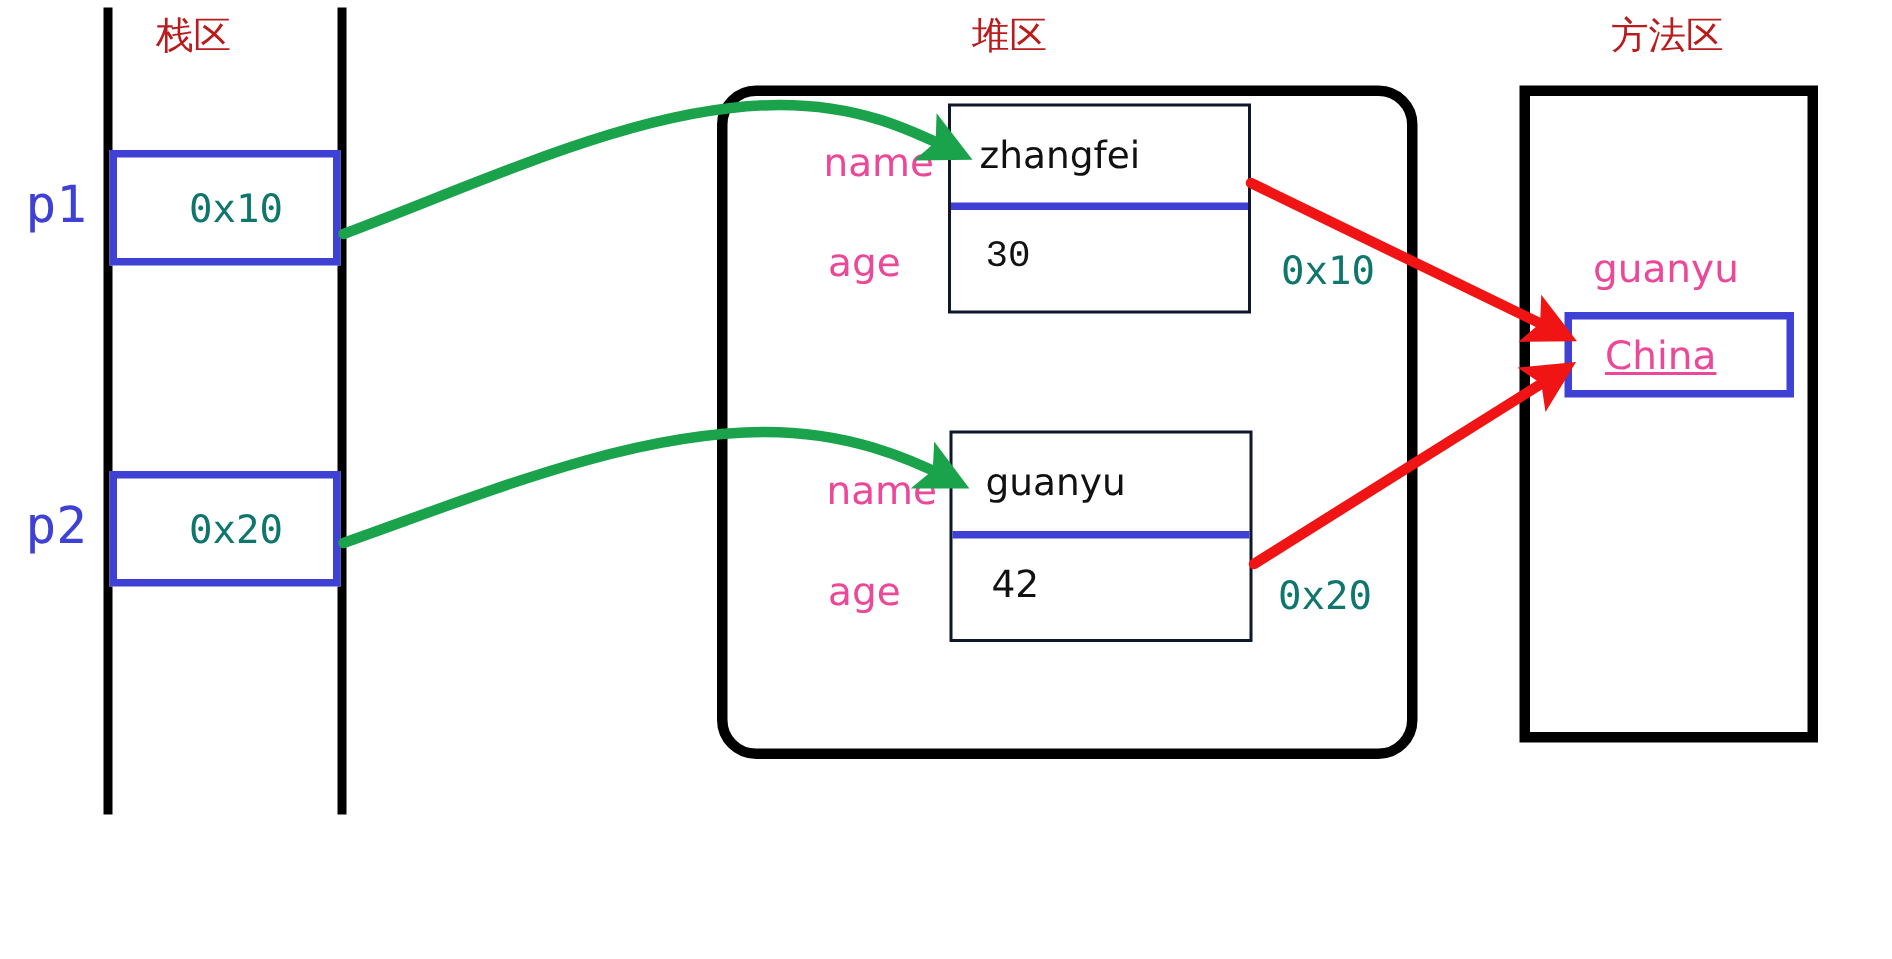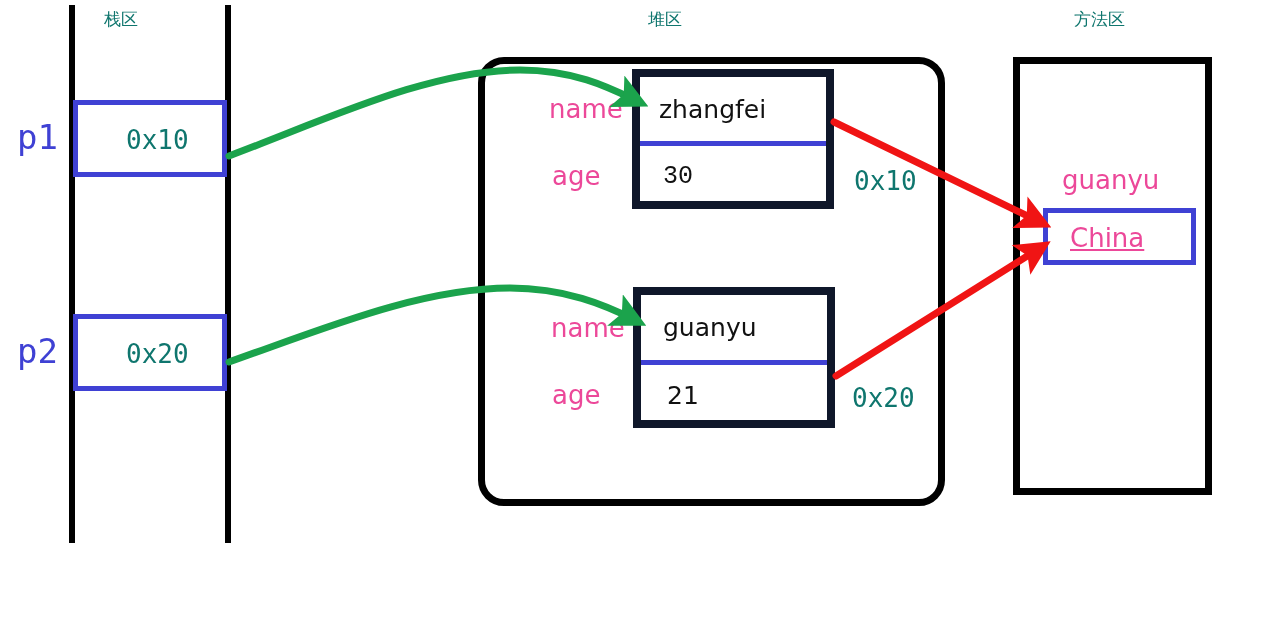--- a/index.html
+++ b/index.html
@@ -14,41 +14,41 @@
     position: relative;
     width: 1261px;
     height: 639px;
     background: #ffffff;
     overflow: hidden;
   }
   .abs { position: absolute; }
 
   
   .region-title {
-    color: #0f766e;
-    font-size: 17px;
+    color: #b91c1c;
+    font-size: 25px;
     font-family: "DejaVu Sans", "Liberation Sans", sans-serif;
     white-space: nowrap;
     line-height: 1;
   }
 
   
   .stack-rail {
     background: #000000;
     width: 6px;
   }
 
   
   .blue-box {
     border: 5px solid #3f41d4;
     background: #ffffff;
     box-sizing: border-box;
   }
   .blue-box-divided {
-    border: 8px solid #0f172a;
+    border: 2px solid #0f172a;
     background: #ffffff;
     box-sizing: border-box;
   }
   .divider {
     background: #3f41d4;
     height: 5px;
     width: 100%;
   }
   .cell-text {
     font-size: 25px;
@@ -144,21 +144,21 @@
 
   <div class="abs label-blue" style="left:551px; top:315px;">name</div>
   <div class="abs label-blue" style="left:552px; top:382px;">age</div>
 
   <div class="abs blue-box-divided" style="left:633px; top:287px; width:202px; height:141px;">
     <div style="position:relative; height:65px;">
       <div class="abs cell-text" style="left:22px; top:20px;">guanyu</div>
     </div>
     <div class="divider"></div>
     <div style="position:relative; height:61px;">
-      <div class="abs cell-text" style="left:26px; top:18px;">21</div>
+      <div class="abs cell-text" style="left:26px; top:18px;">42</div>
     </div>
   </div>
 
   <div class="abs addr-green" style="left:852px; top:385px;">0x20</div>
 
   <div class="abs region-title" style="left:1074px; top:11px;">方法区</div>
 
   <div class="abs method-box" style="left:1013px; top:57px; width:199px; height:438px;"></div>
 
   <div class="abs label-blue" style="left:1062px; top:167px;">guanyu</div>

